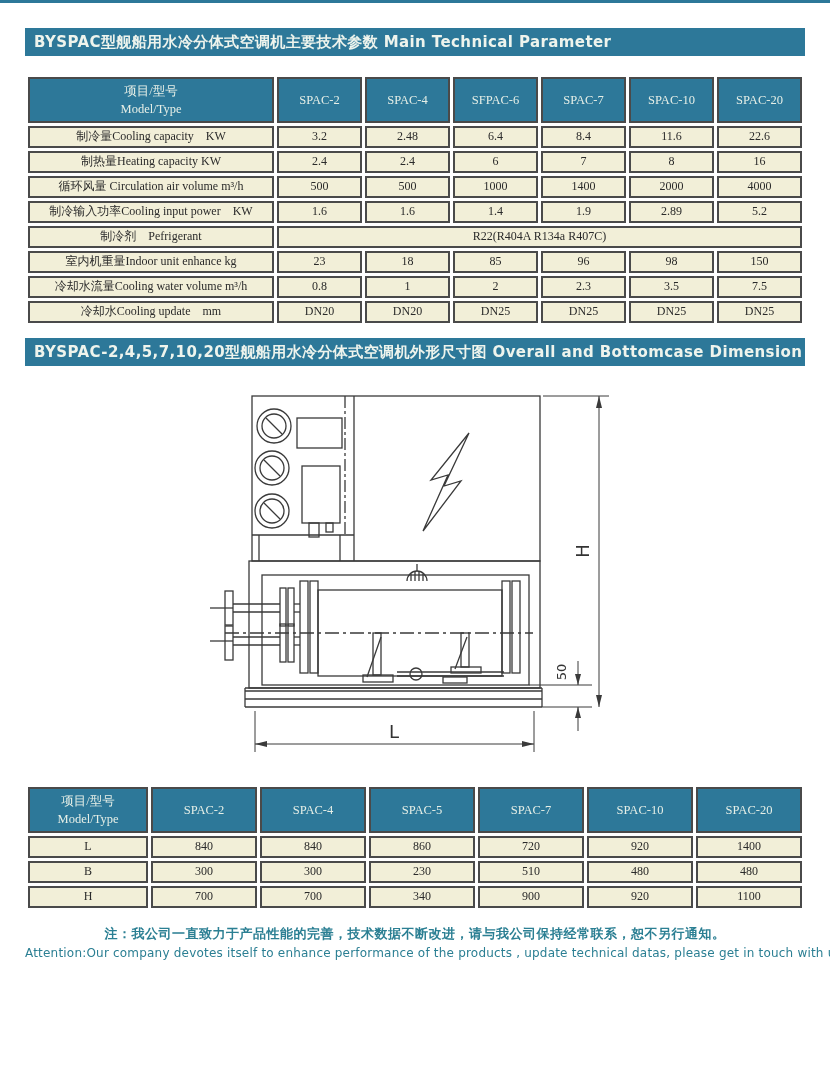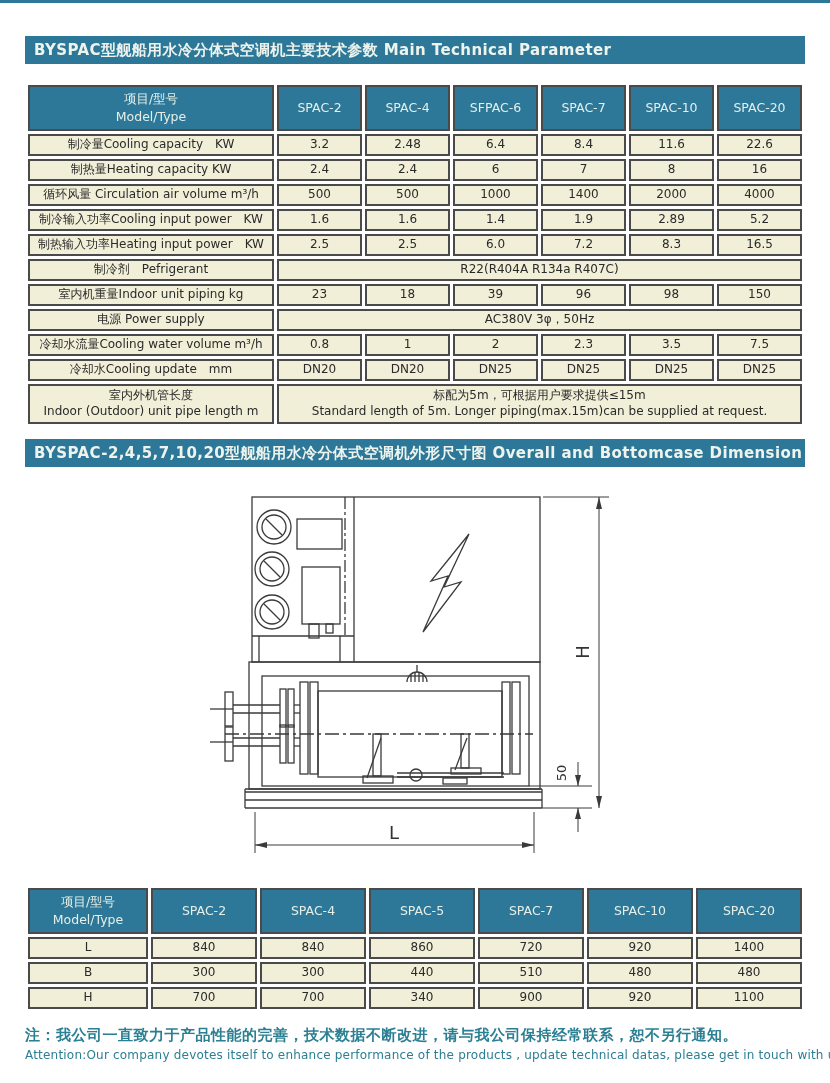--- a/index.html
+++ b/index.html
@@ -2,39 +2,39 @@
 <html><head>
 <meta charset="utf-8">
 <style>
   html,body{margin:0;padding:0;}
   body{
     width:830px;height:1083px;background:#ffffff;position:relative;
     font-family:"DejaVu Sans","Liberation Sans",sans-serif;
     -webkit-font-smoothing:antialiased;
   }
   .topstrip{position:absolute;top:0;left:0;width:830px;height:3px;background:#2d7899;}
-  .content{padding-top:36px;margin-left:25px;width:780px;}
+  .content{padding-top:28px;margin-left:25px;width:780px;}
   .banner{
     background:#2d7899;color:#eef4ed;font-weight:bold;font-size:15px;
     height:28px;line-height:28px;padding-left:9px;box-sizing:border-box;
     letter-spacing:0.4px;white-space:nowrap;overflow:hidden;
   }
   .banner.second{margin-top:12px;}
-  table{border-collapse:separate;border-spacing:3px;width:780px;table-layout:fixed;}
+  table{border-collapse:separate;border-spacing:3px;width:780px;table-layout:fixed;font-family:Liberation Serif, serif;}
   table.spec{margin-top:18px;}
   table.dims{margin-top:6px;}
   td,th{border:2px solid #4a4a4a;box-sizing:border-box;text-align:center;vertical-align:middle;overflow:hidden;}
   th{background:#2d7899;color:#e6efe7;font-weight:normal;font-size:12.5px;height:46px;line-height:1.45;}
   td{background:#f2efd8;color:#2a2a2a;font-size:12px;height:22px;padding:1px 3px;line-height:1.3;}
   td.lbl{font-size:12px;text-align:center;}
   tr.two-line td{height:40px;}
   .diagram{height:400px;margin-top:12px;position:relative;}
   .diagram svg{display:block;margin-left:172px;}
   .footer{margin-top:14px;color:#2b7f93;}
-  .footer .cn{font-size:15px;font-weight:bold;letter-spacing:0.5px;}
+  .footer .cn{font-size:13px;font-weight:bold;letter-spacing:0.5px;text-align:center;}
   .footer .en{font-size:12px;margin-top:3px;letter-spacing:0.2px;white-space:nowrap;}
 </style>
 </head>
 <body>
 
 <div class="topstrip"></div>
 
 <div class="content">
 
   <div class="banner">BYSPAC型舰船用水冷分体式空调机主要技术参数 Main Technical Parameter</div>
@@ -92,72 +92,49 @@
     <tr>
       <td class="lbl">制冷输入功率Cooling input power　KW</td>
       <td>1.6</td>
       <td>1.6</td>
       <td>1.4</td>
       <td>1.9</td>
       <td>2.89</td>
       <td>5.2</td>
     </tr>
     <tr>
-      <td class="lbl">制热输入功率Heating input power　KW</td>
-      <td>2.5</td>
-      <td>2.5</td>
-      <td>6.0</td>
-      <td>7.2</td>
-      <td>8.3</td>
-      <td>16.5</td>
-    </tr>
-    <tr>
       <td class="lbl">制冷剂　Pefrigerant</td>
       <td colspan="6">R22(R404A R134a R407C)</td>
     </tr>
     <tr>
-      <td class="lbl">室内机重量Indoor unit piping kg</td>
+      <td class="lbl">室内机重量Indoor unit enhance kg</td>
       <td>23</td>
       <td>18</td>
-      <td>39</td>
+      <td>85</td>
       <td>96</td>
       <td>98</td>
       <td>150</td>
-    </tr>
-    <tr>
-      <td class="lbl">电源 Power supply</td>
-      <td colspan="6">AC380V 3φ，50Hz</td>
     </tr>
     <tr>
       <td class="lbl">冷却水流量Cooling water volume m³/h</td>
       <td>0.8</td>
       <td>1</td>
       <td>2</td>
       <td>2.3</td>
       <td>3.5</td>
       <td>7.5</td>
     </tr>
     <tr>
       <td class="lbl">冷却水Cooling update　mm</td>
       <td>DN20</td>
       <td>DN20</td>
       <td>DN25</td>
       <td>DN25</td>
       <td>DN25</td>
       <td>DN25</td>
-    </tr>
-    <tr class="two-line">
-      <td class="lbl">
-        <div>室内外机管长度</div>
-        <div>Indoor (Outdoor) unit pipe length m</div>
-      </td>
-      <td colspan="6">
-        <div>标配为5m，可根据用户要求提供≤15m</div>
-        <div>Standard length of 5m. Longer piping(max.15m)can be supplied at request.</div>
-      </td>
     </tr>
   </tbody>
     </table>
 
   <div class="banner second">BYSPAC-2,4,5,7,10,20型舰船用水冷分体式空调机外形尺寸图 Overall and Bottomcase Dimension Diagram</div>
 
   <div class="diagram">
     <svg width="440" height="400" viewBox="0 0 440 400">
       <g stroke="#3a3a3a" stroke-width="1.3" fill="none">
 
@@ -314,21 +291,21 @@
       <td>840</td>
       <td>860</td>
       <td>720</td>
       <td>920</td>
       <td>1400</td>
     </tr>
     <tr>
       <td class="lbl">B</td>
       <td>300</td>
       <td>300</td>
-      <td>440</td>
+      <td>230</td>
       <td>510</td>
       <td>480</td>
       <td>480</td>
     </tr>
     <tr>
       <td class="lbl">H</td>
       <td>700</td>
       <td>700</td>
       <td>340</td>
       <td>900</td>

